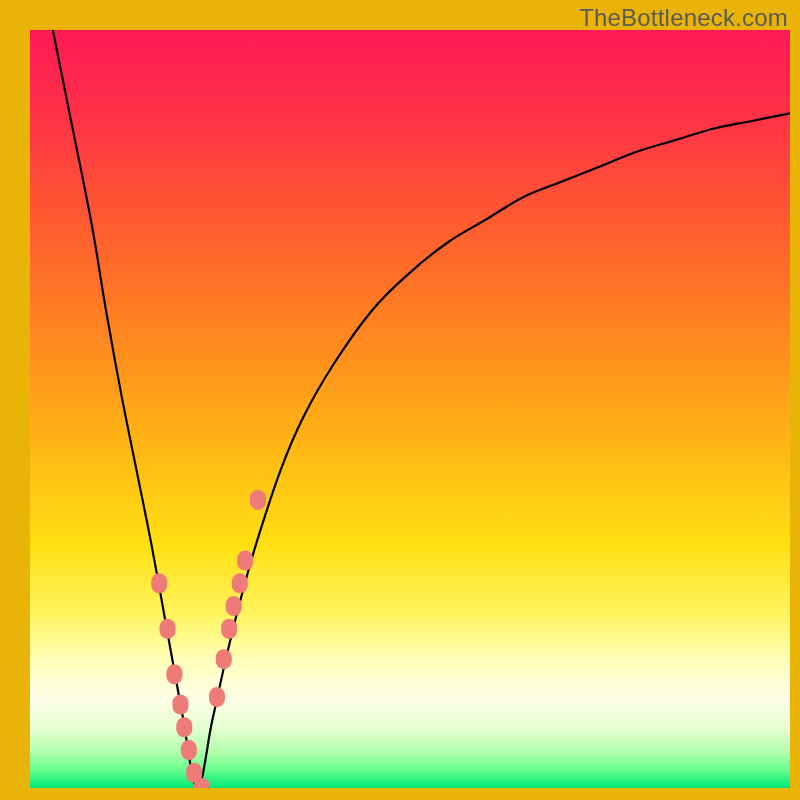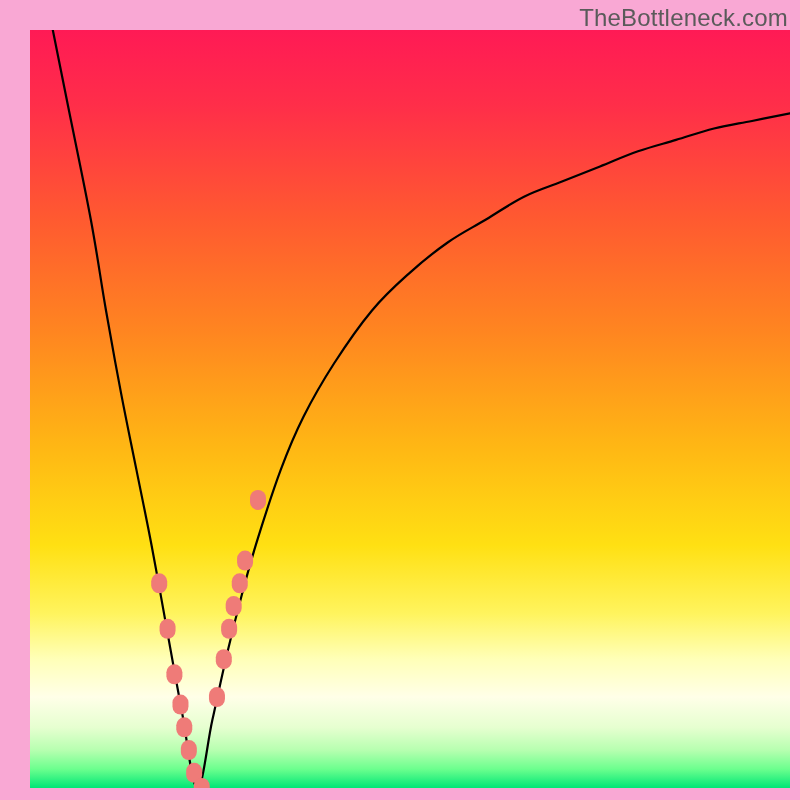--- a/index.html
+++ b/index.html
@@ -8,21 +8,21 @@
     width: 800px;
     height: 800px;
     overflow: hidden;
     background: #000;
     font-family: Arial, Helvetica, sans-serif;
   }
   .frame {
     position: relative;
     width: 800px;
     height: 800px;
-    background: #f9a8d4;
+    background: #eab308;
   }
   .plot-area {
     position: absolute;
     left: 30px;
     top: 30px;
     width: 760px;
     height: 758px;
     overflow: hidden;
   }
   .gradient {

